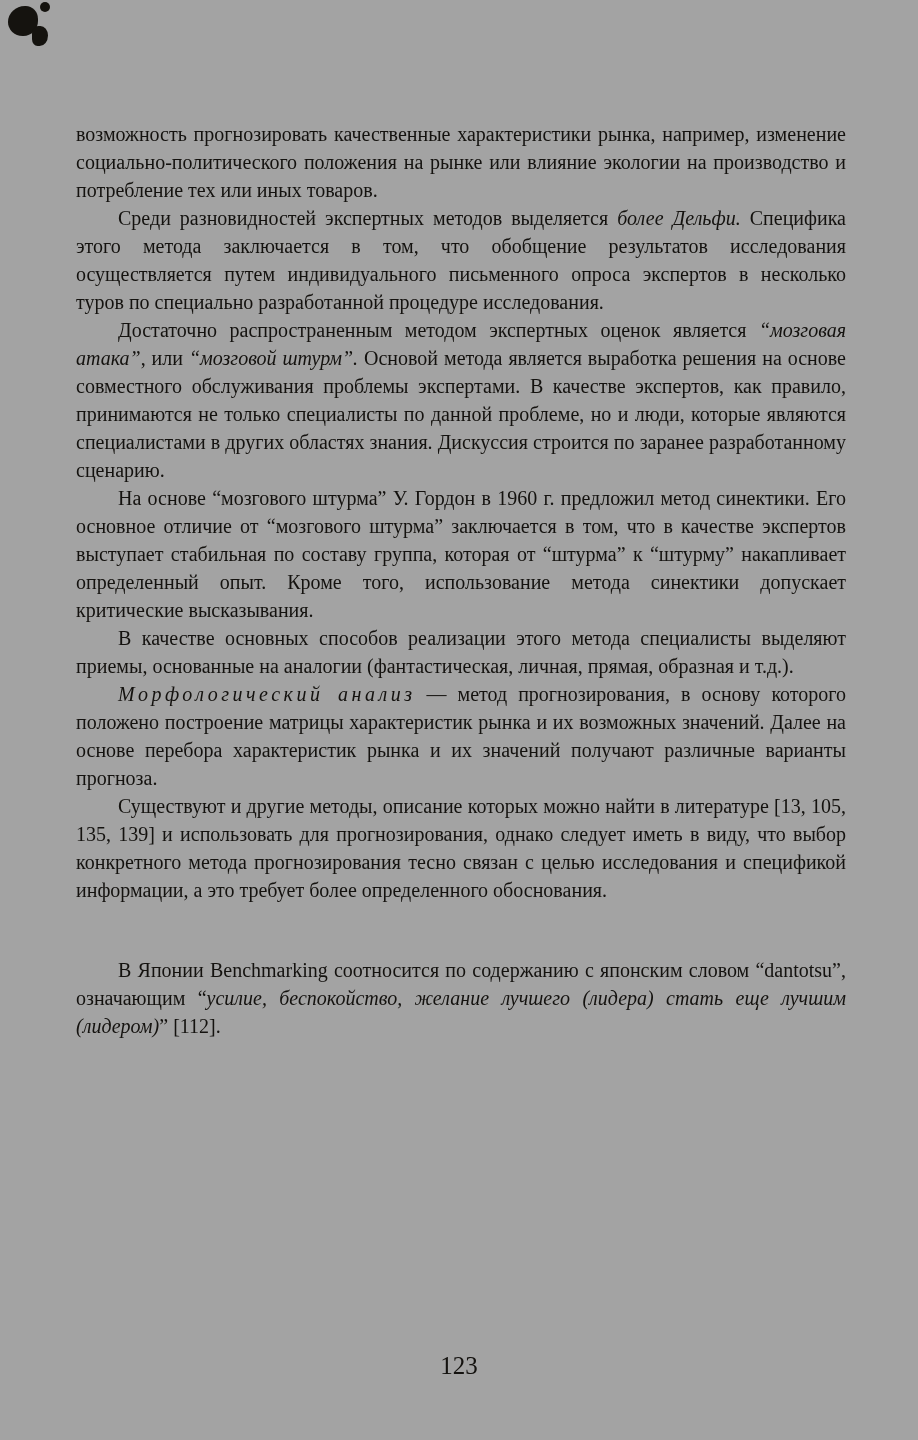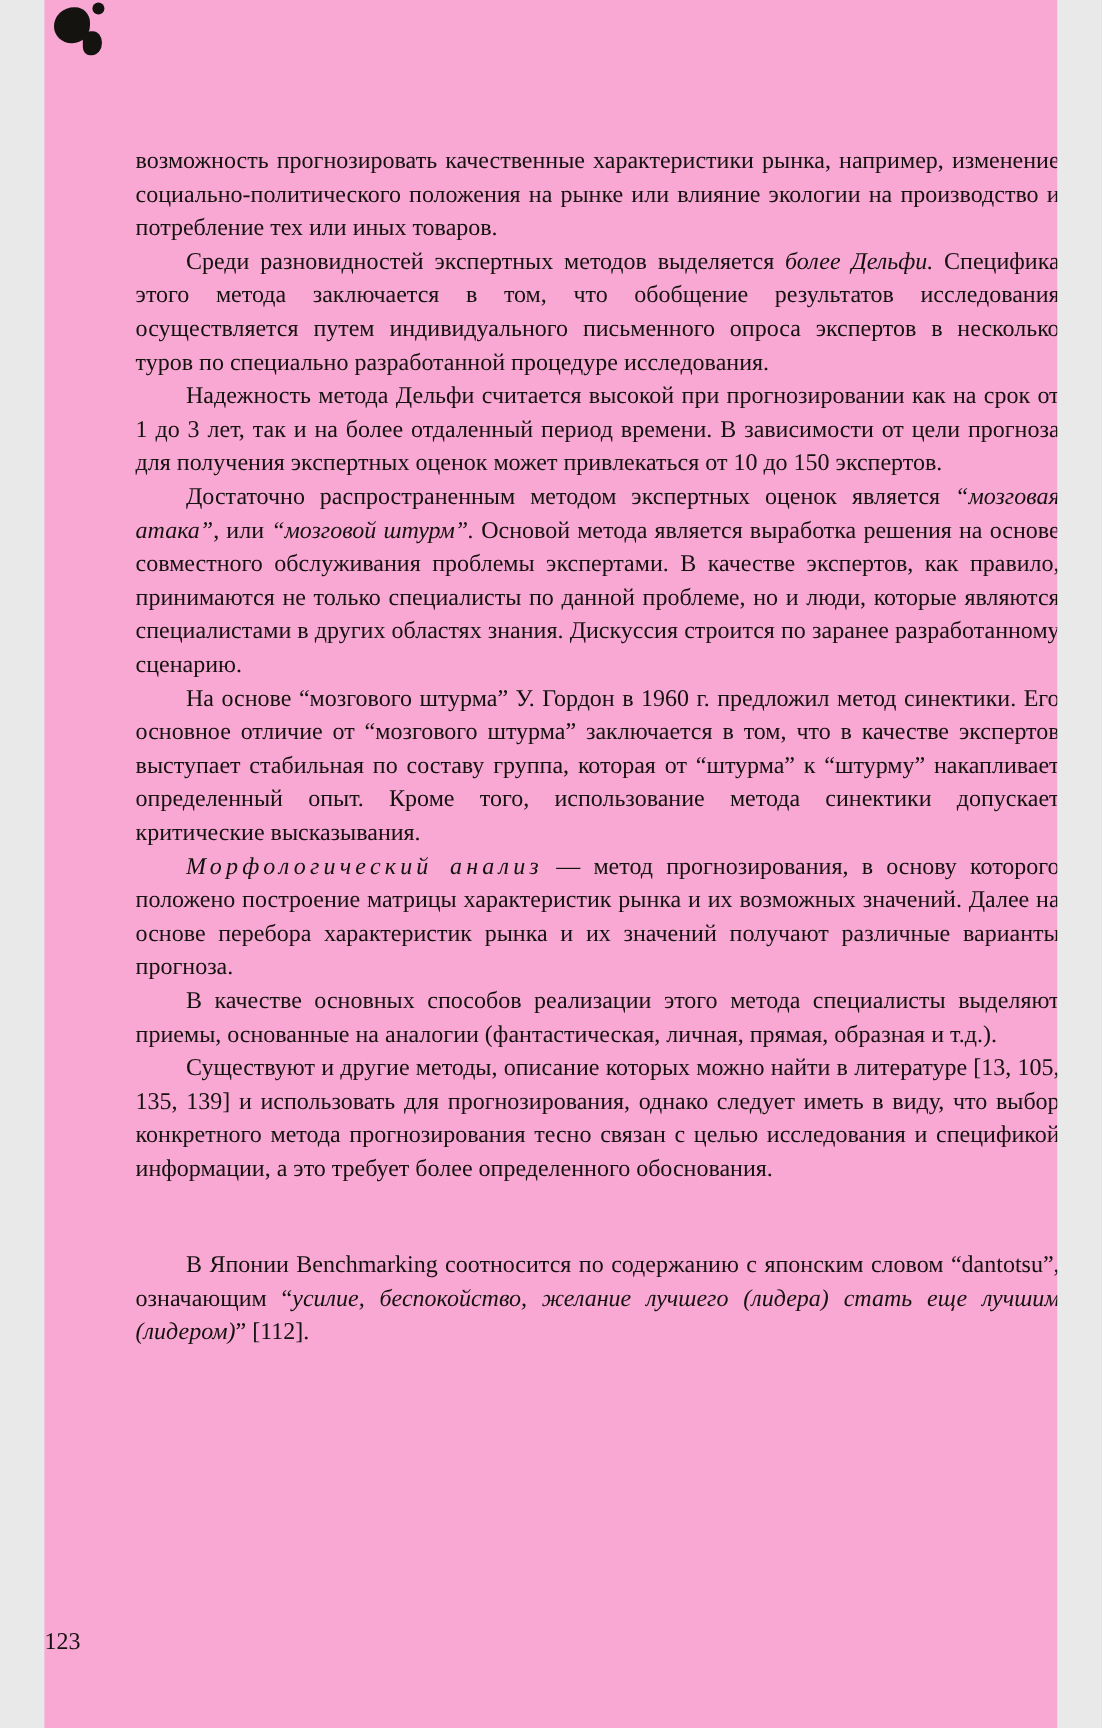--- a/index.html
+++ b/index.html
@@ -2,24 +2,24 @@
 <html><head>
 <meta charset="utf-8">
 <style>
   html, body {
     margin: 0;
     padding: 0;
     background: #e9e9e9;
   }
   .page {
     position: relative;
-    width: 844px;
+    width: 918px;
     height: 1440px;
     margin: 0 auto;
-    background: #f9a8d4;
+    background: #a3a3a3;
     overflow: hidden;
     box-sizing: border-box;
     text-decoration: underline;
   }
   
   .artifact { position: absolute; background: #15130f; }
   .a1 { top: 6px; left: 8px; width: 30px; height: 30px; border-radius: 58% 42% 50% 50% / 55% 45% 52% 48%; }
   .a2 { top: 26px; left: 32px; width: 16px; height: 20px; border-radius: 45% 55% 60% 40%; }
   .a3 { top: 2px; left: 40px; width: 10px; height: 10px; border-radius: 50%; }
 
@@ -48,51 +48,50 @@
     margin: 52px 10px 42px 10px;
     color: #14120f;
     letter-spacing: 0.5px;
   }
 
   .page-number {
     position: absolute;
     bottom: 60px;
     left: 0;
     width: 100%;
-    text-align: left;
+    text-align: center;
     font-family: "Liberation Serif", "DejaVu Serif", serif;
-    font-size: 20px;
+    font-size: 25px;
     color: #14120f;
   }
 </style>
 </head>
 <body>
 
 <div class="page">
 
   <div class="artifact a1"></div>
   <div class="artifact a2"></div>
   <div class="artifact a3"></div>
 
   <div class="content">
 
     <p>возможность прогнозировать качественные характеристики рынка, например, изменение социально-политического положения на рынке или влияние экологии на производство и потребление тех или иных товаров.</p>
 
 
     <p class="indent"><span>Среди разновидностей экспертных методов выделяется </span><span class="italic">более Дельфи.</span><span> Специфика этого метода заключается в том, что обобщение результатов исследования осуществляется путем индивидуального письменного опроса экспертов в несколько туров по специально разработанной процедуре исследования.</span></p>
 
-    <p class="indent">Надежность метода Дельфи считается высокой при прогнозировании как на срок от 1 до 3 лет, так и на более отдаленный период времени. В зависимости от цели прогноза для получения экспертных оценок может привлекаться от 10 до 150 экспертов.</p>
 
     <p class="indent"><span>Достаточно распространенным методом экспертных оценок является </span><span class="italic">“мозговая атака”</span><span>, или </span><span class="italic">“мозговой штурм”.</span><span> Основой метода является выработка решения на основе совместного обслуживания проблемы экспертами. В качестве экспертов, как правило, принимаются не только специалисты по данной проблеме, но и люди, которые являются специалистами в других областях знания. Дискуссия строится по заранее разработанному сценарию.</span></p>
 
     <p class="indent">На основе “мозгового штурма” У. Гордон в 1960 г. предложил метод синектики. Его основное отличие от “мозгового штурма” заключается в том, что в качестве экспертов выступает стабильная по составу группа, которая от “штурма” к “штурму” накапливает определенный опыт. Кроме того, использование метода синектики допускает критические высказывания.</p>
 
+    <p class="indent">В качестве основных способов реализации этого метода специалисты выделяют приемы, основанные на аналогии (фантастическая, личная, прямая, образная и т.д.).</p>
+
     <p class="indent"><span class="spaced">Морфологический анализ</span><span> — метод прогнозирования, в основу которого положено построение матрицы характеристик рынка и их возможных значений. Далее на основе перебора характеристик рынка и их значений получают различные варианты прогноза.</span></p>
-
-    <p class="indent">В качестве основных способов реализации этого метода специалисты выделяют приемы, основанные на аналогии (фантастическая, личная, прямая, образная и т.д.).</p>
 
     <p class="indent">Существуют и другие методы, описание которых можно найти в литературе [13, 105, 135, 139] и использовать для прогнозирования, однако следует иметь в виду, что выбор конкретного метода прогнозирования тесно связан с целью исследования и спецификой информации, а это требует более определенного обоснования.</p>
 
     <div class="heading">
     </div>
 
 
     <p class="indent"><span>В Японии Benchmarking соотносится по содержанию с японским словом “dantotsu”, означающим “</span><span class="italic">усилие, беспокойство, желание лучшего (лидера) стать еще лучшим (лидером)</span><span>” [112].</span></p>
 
   </div>

